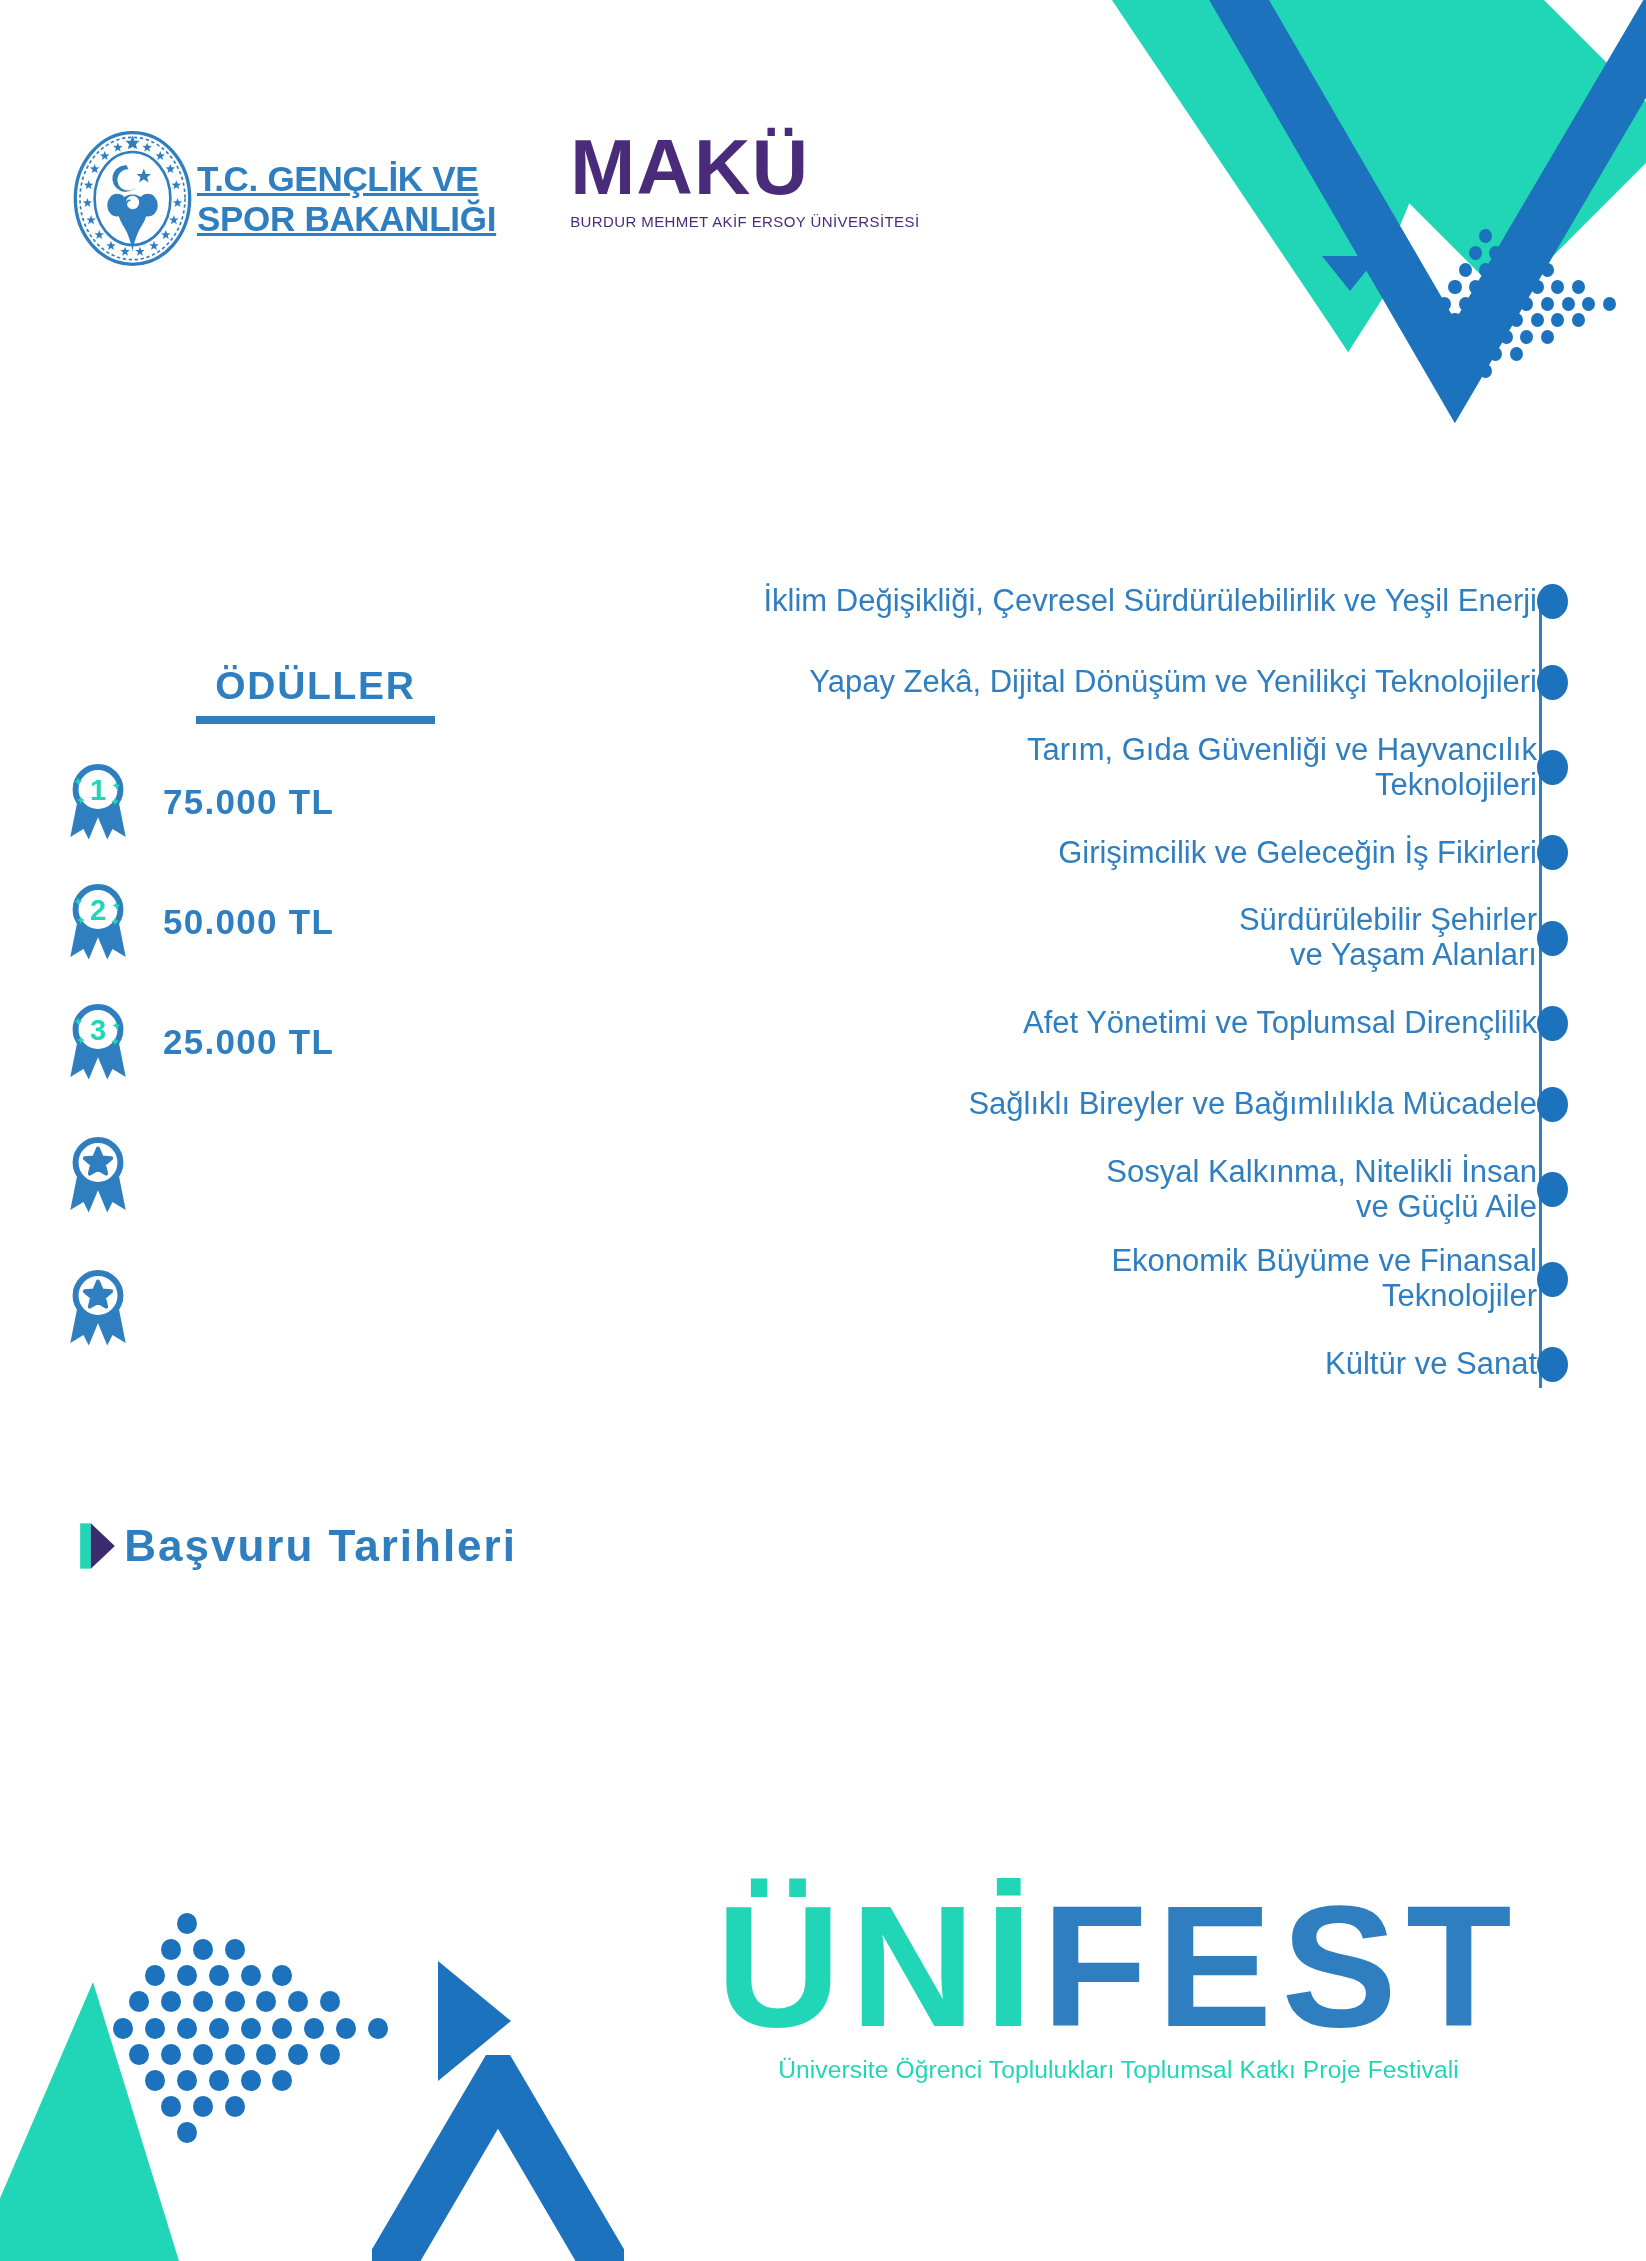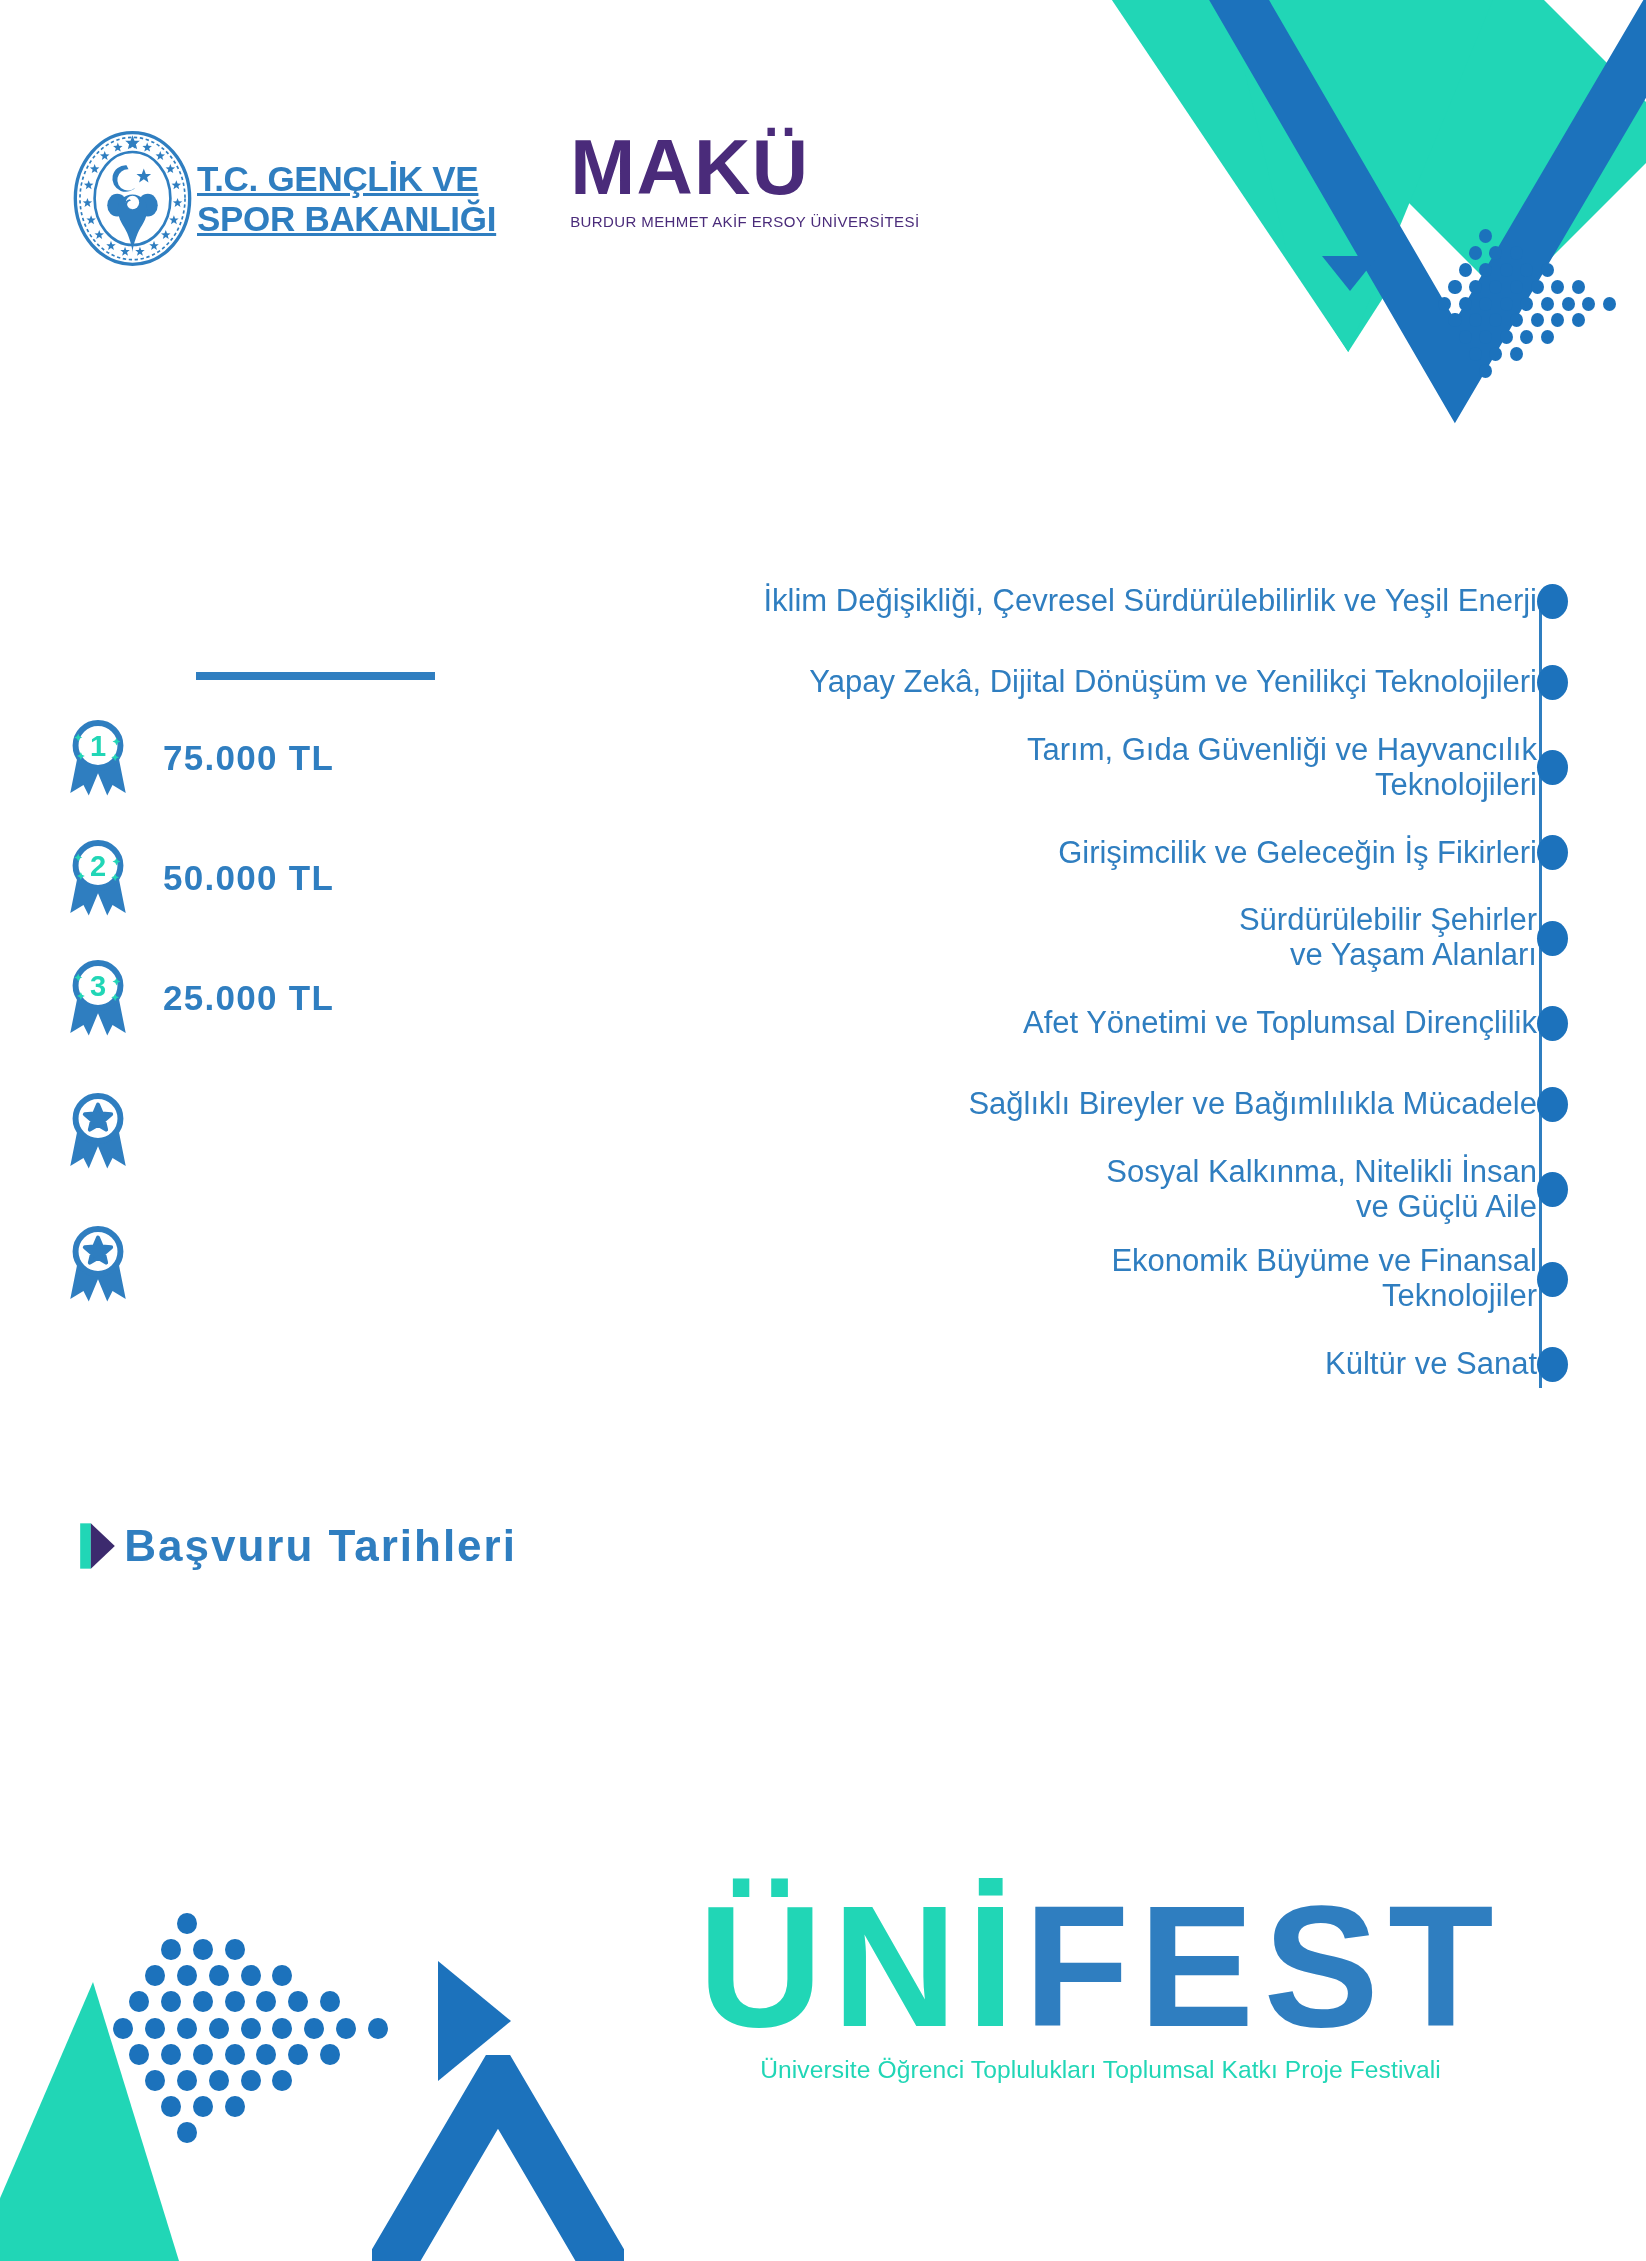--- a/index.html
+++ b/index.html
@@ -211,21 +211,21 @@
     margin-left:9.3px;
     color:#2f7ec0;
     font-size:44px;
     font-weight:bold;
     letter-spacing:2px;
   }
 
   
   .unifest{
     position:absolute;
-    left:642px;
+    left:660px;
     top:1880px;
     width:917px;
     text-align:center;
   }
   .unifest-word{
     font-size:173px;
     font-weight:bold;
     letter-spacing:9.3px;
     line-height:1;
   }
@@ -403,20 +403,21 @@
 Teknolojiler</div>
         <div class="tl-dot"></div>
       </div>
       <div class="tl-item">
         <div class="tl-label">Kültür ve Sanat</div>
         <div class="tl-dot"></div>
       </div>
     </div>
 
   <div class="oduller">
+    <div class="oduller-title">ÖDÜLLER</div>
     <div class="oduller-rule"></div>
     <div id="prize-list">
         <div class="prize-row">
           <svg class="medal" viewBox="0 0 100 118">
             <path d="M18 62 L8 112 L28 100 L36 116 L50 82 L64 116 L72 100 L92 112 L82 62 Z" fill="#2f7ec0"></path>
             <circle cx="50" cy="40" r="34" fill="#fff" stroke="#2f7ec0" stroke-width="9"></circle>
             <text x="50" y="56" text-anchor="middle" font-size="44" font-weight="bold" font-family="&quot;Liberation Sans&quot;, sans-serif" fill="#21D6B6">1</text>
             <polygon points="20,22 21.8,26.2 26,28 21.8,29.8 20,34 18.2,29.8 14,28 18.2,26.2" fill="#21D6B6"></polygon>
             <polygon points="78,28 79.8,32.2 84,34 79.8,35.8 78,40 76.2,35.8 72,34 76.2,32.2" fill="#21D6B6"></polygon>
             <polygon points="24,50 25.8,54.2 30,56 25.8,57.8 24,62 22.2,57.8 18,56 22.2,54.2" fill="#21D6B6"></polygon>

